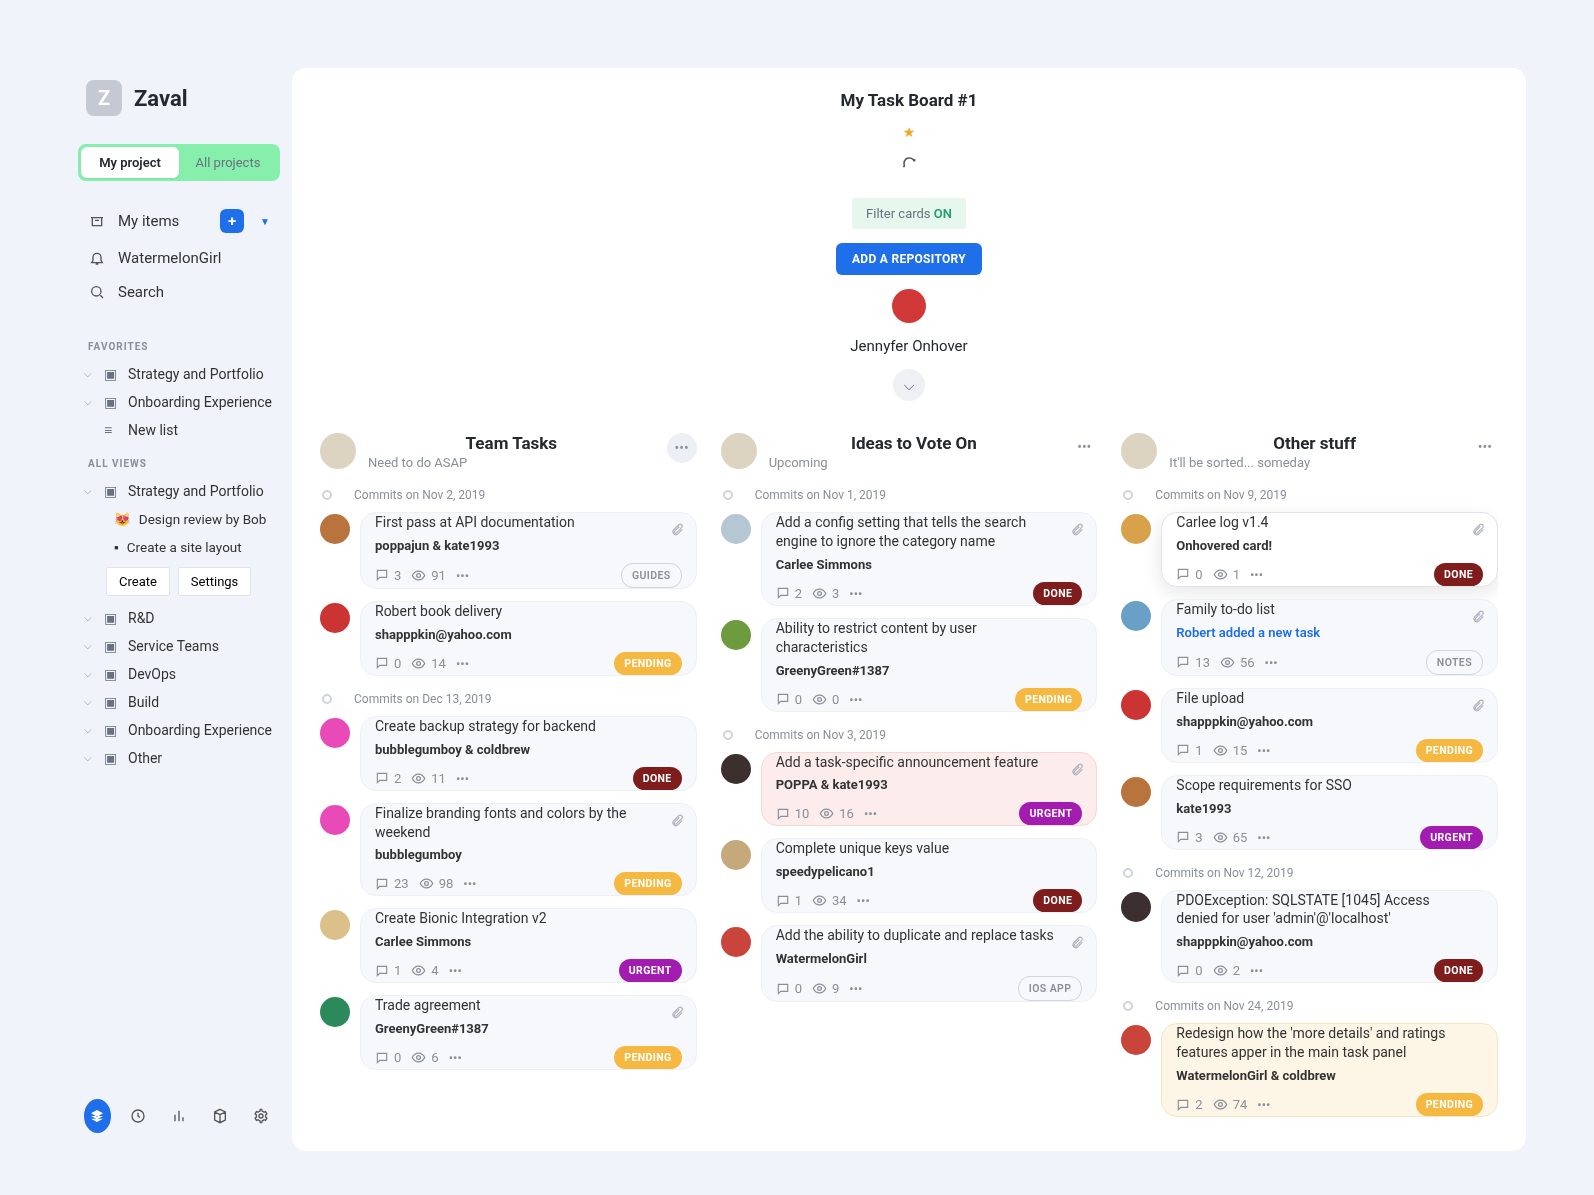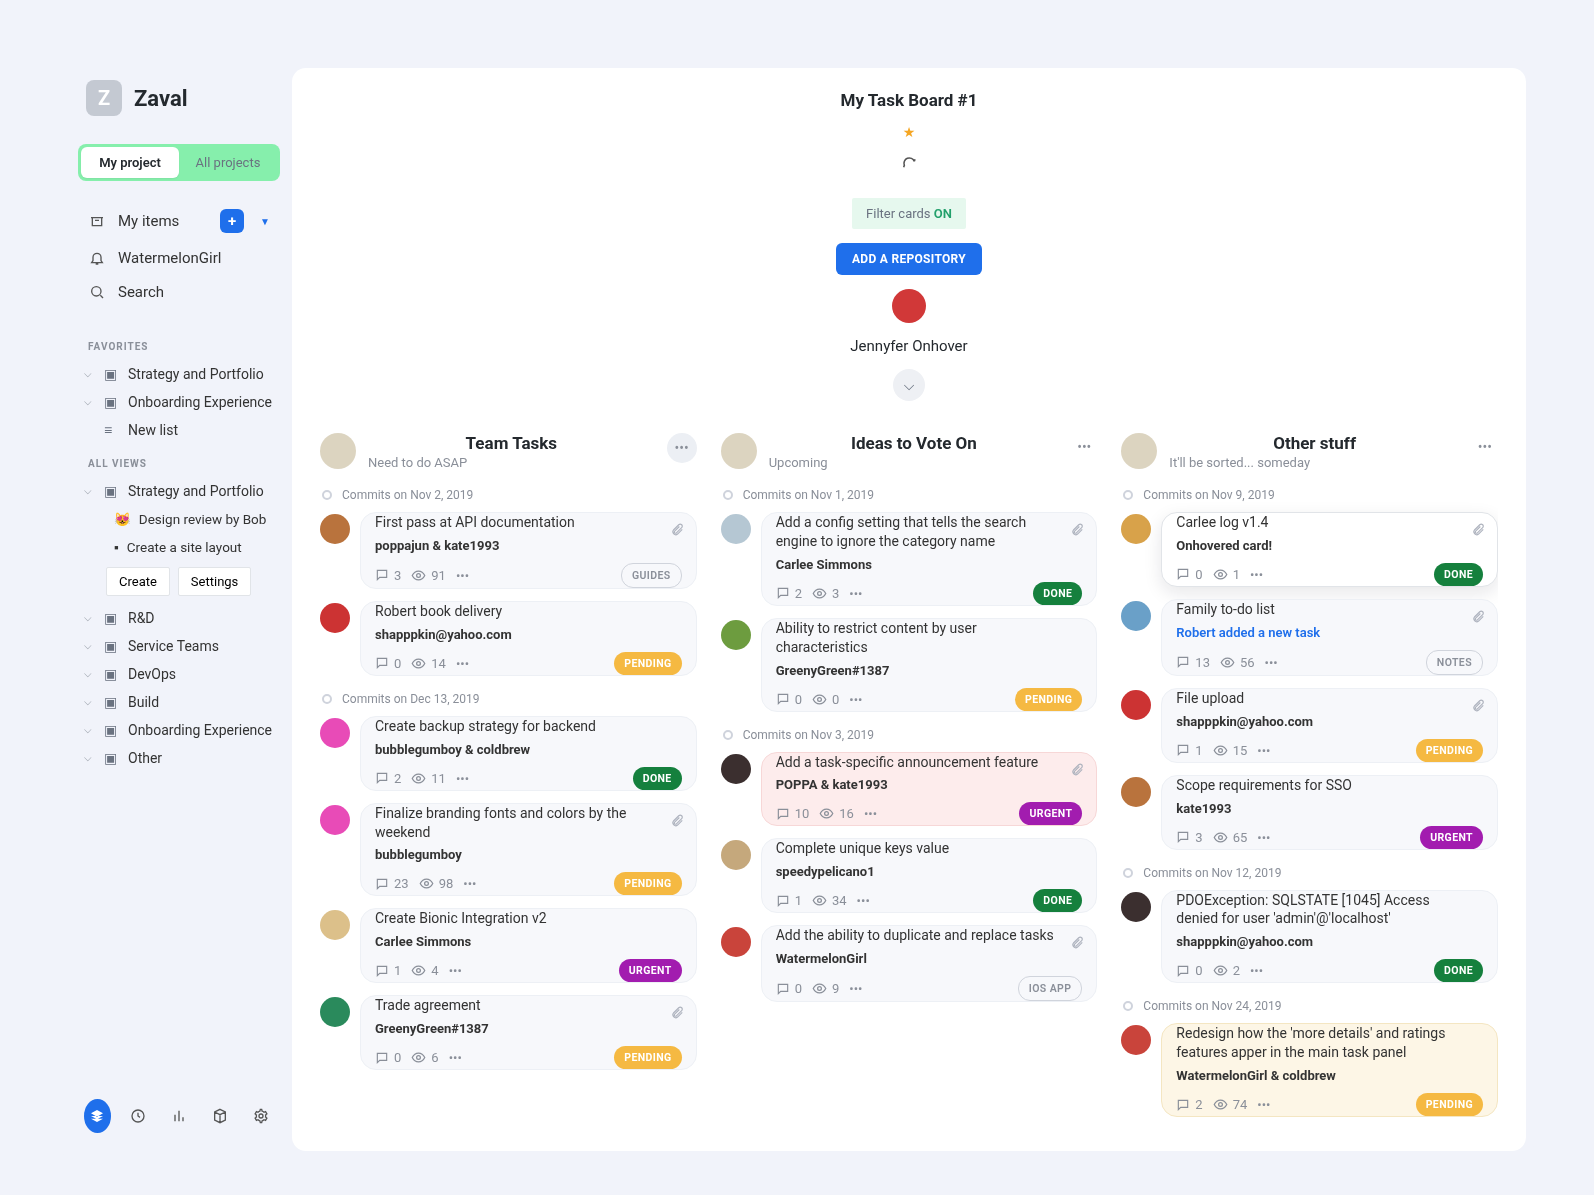--- a/index.html
+++ b/index.html
@@ -44,38 +44,38 @@
 .columns { display: flex; gap: 24px; flex: 1; overflow: hidden; }
 .col { flex: 1; min-width: 0; display: flex; flex-direction: column; }
 .colhead { display: flex; align-items: flex-start; gap: 12px; margin-bottom: 14px; }
 .colhead .av { width: 36px; height: 36px; border-radius: 50%; background: #dcd4c0; flex-shrink: 0; }
 .colhead .titles { flex: 1; }
 .colhead .t { font-size: 17px; font-weight: 700; text-align: center; }
 .colhead .st { font-size: 13px; color: #8a8f99; margin-top: 2px; }
 .colhead .dots { color: #8a8f99; cursor: pointer; padding: 6px; }
 .colhead .dots.circled { background: #eceff4; border-radius: 50%; width: 30px; height: 30px; display: flex; align-items: center; justify-content: center; }
 .timeline { position: relative; }
-.commit-label { display: flex; align-items: center; gap: 10px; font-size: 12px; color: #8a8f99; padding: 4px 0 10px 2px; }
+.commit-label { display: flex; align-items: center; gap: 22px; font-size: 12px; color: #8a8f99; padding: 4px 0 10px 2px; }
 .commit-label .dot { width: 10px; height: 10px; border: 2px solid #cfd3dc; border-radius: 50%; background: #fff; }
 .entry { display: flex; gap: 10px; margin-bottom: 12px; }
 .entry .av { width: 30px; height: 30px; border-radius: 50%; flex-shrink: 0; margin-top: 2px; }
 .card { flex: 1; background: #f7f8fb; border: 1px solid #edf0f5; border-radius: 16px; padding: 0 14px; position: relative; }
 .card.hov { background: #fff; border: 1px solid #e1e4e8; box-shadow: 0 6px 18px rgba(16,24,40,.10); }
 .card.red { background: #fdecec; border-color: #f7d7d7; }
 .card.yellow { background: #fdf6e6; border-color: #f4e6c2; }
 .card .clip { position: absolute; top: 10px; right: 12px; color: #aeb3be; }
 .card .ttl { font-size: 14px; color: #333; line-height: 1.35; margin-bottom: 6px; padding-right: 18px; }
 .card .sub { font-size: 13px; font-weight: 700; color: #333; margin-bottom: 2px; }
 .card .link { color: #1f6feb; font-size: 13px; font-weight: 600; margin-bottom: 2px; }
 .card .meta { display: flex; align-items: center; gap: 10px; margin-top: 10px; color: #8a8f99; font-size: 13px; }
 .card .meta .m { display: flex; align-items: center; gap: 5px; }
 .card .meta .dots { cursor: pointer; }
 .card .meta .spacer { flex: 1; }
 .badge { font-size: 10.5px; font-weight: 700; padding: 5px 10px; border-radius: 12px; letter-spacing: .4px; }
-.badge.done { background: #15803d; color: #fff; text-align: center; }
+.badge.done { background: #7f1d1d; color: #fff; text-align: center; }
 .badge.pending { background: #f5b942; color: #fff; }
 .badge.urgent { background: #a21caf; color: #fff; }
 .badge.outline { background: transparent; border: 1px solid #d0d4dc; color: #8a8f99; font-weight: 600; }
 .av1{background:#b9733d}.av2{background:#c33}.av3{background:#e84bb7}.av4{background:#dcc08a}.av5{background:#2a8a5c}.av6{background:#b5c7d3}.av7{background:#6d9c3f}.av8{background:#3b2f2f}.av9{background:#c5a87c}.av10{background:#c9443b}.av11{background:#d8a24a}.av12{background:#6aa0c8}
 svg { display: block; }
 </style>
 </head>
 <body>
 
 <div class="app">

